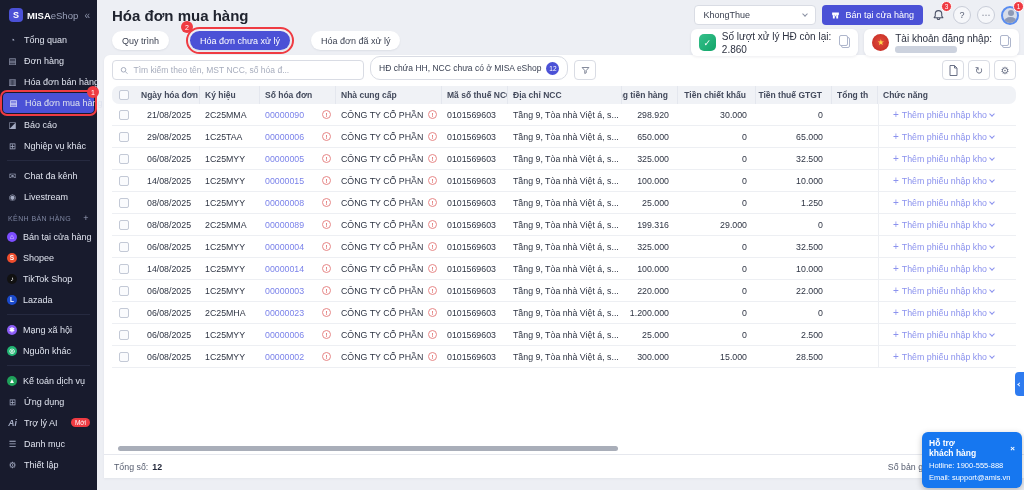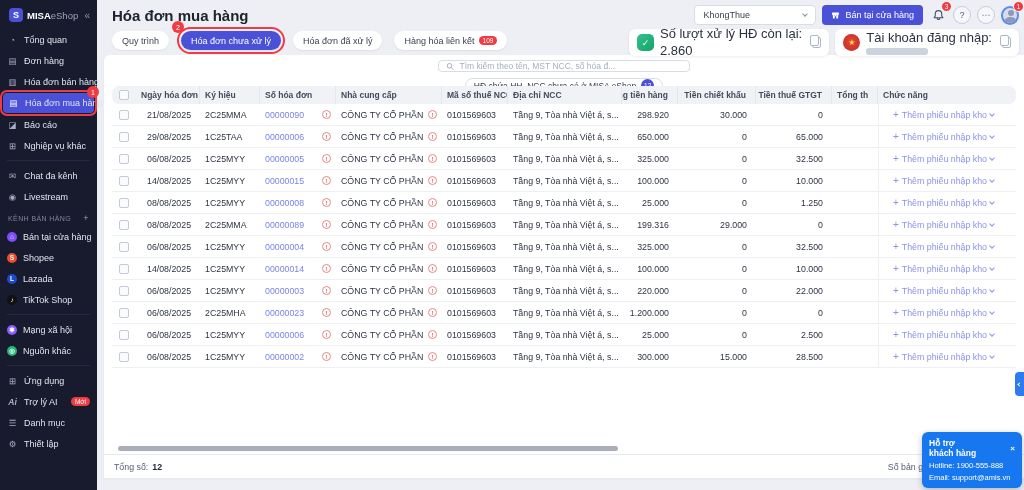--- a/index.html
+++ b/index.html
@@ -73,44 +73,44 @@
 
   
   .info-cards{ position:absolute; top:29px; right:5px; display:flex; gap:6px; z-index:15; }
   .card{ background:#fff; border-radius:6px; box-shadow:0 1px 3px rgba(20,30,60,.08);
     display:flex; align-items:center; gap:6px; padding:4px 8px; height:27px; }
   .card-ico{ width:17px; height:17px; border-radius:50%; display:flex; align-items:center;
     justify-content:center; color:#fff; font-size:9px; flex:0 0 17px; }
   .card-ico.green{ background:linear-gradient(135deg,#35c08b,#12a569); border-radius:5px; }
   .card-ico.red{ background:radial-gradient(circle at 50% 45%, #e04a39, #c22722); }
   .card-ico.red span{ color:#ffd84d; font-size:8px; }
-  .card-text{ font-size:13px; color:#2c3140; line-height:1.3; white-space:nowrap; }
+  .card-text{ font-size:10px; color:#2c3140; line-height:1.3; white-space:nowrap; }
   .redacted{ width:62px; height:7px; background:#ccd2de; border-radius:3px; margin-top:1px; }
   .copy-ico{ position:relative; width:9px; height:11px; border:1px solid #aeb6cc;
     border-radius:2px; background:#fff; margin-left:4px; cursor:pointer; flex:0 0 9px; }
   .copy-ico::before{ content:""; position:absolute; left:-3px; top:-3px; width:7px;
     height:9px; border:1px solid #aeb6cc; border-radius:2px; background:#fff; }
 
   
   .tabs{ position:absolute; left:112px; top:31px; display:flex; align-items:center;
-    gap:12px; z-index:10; }
+    gap:21px; z-index:10; }
   .tab{ position:relative; height:19px; padding:0 10px; border-radius:10px; background:#fff;
     box-shadow:0 1px 2px rgba(20,30,60,.07); font-size:9px; color:#3c4252; display:flex;
     align-items:center; gap:4px; cursor:pointer; white-space:nowrap; }
   .tab.active{ background:var(--primary); color:#fff; outline:2px solid var(--red);
     outline-offset:2px; }
   .tab.active .ann-badge{ top:-10px; left:-9px; }
   .tab-count{ background:var(--red); color:#fff; font-size:6.5px; padding:1px 4px;
     border-radius:7px; }
 
   
   .panel{ position:absolute; left:104px; top:55px; right:0; bottom:12px; background:#fff;
     border-radius:6px 0 0 0; box-shadow:0 1px 3px rgba(20,30,60,.05); }
   .toolbar{ position:absolute; top:5px; left:8px; right:8px; height:20px; display:flex;
-    align-items:center; gap:6px;flex-direction:column; }
+    align-items:flex-end; gap:6px; }
   .search-box{ width:252px; height:20px; border:1px solid var(--border); border-radius:4px;
     display:flex; align-items:center; gap:5px; padding:0 7px; background:#fff; }
   .search-box input{ border:none; outline:none; font-size:8.5px; width:100%;
     font-family:inherit; color:#3a4050; background:transparent; }
   .search-box input::placeholder{ color:#a7adbd; }
   .chip{ height:24px; border:1px solid var(--border); border-radius:10px; display:flex;
     align-items:center; gap:5px; padding:0 8px; font-size:8.5px; color:#394052;
     background:#fff; cursor:pointer; white-space:nowrap; }
   .chip-badge{ background:var(--primary); color:#fff; font-size:6.5px; width:13px;
     height:13px; border-radius:50%; display:flex; align-items:center; justify-content:center; }
@@ -232,37 +232,41 @@
   </div>
   <div class="nav-item">
     <span class="chan store">⌂</span>
     <span>Bán tại cửa hàng</span>
   </div>
   <div class="nav-item">
     <span class="chan shopee">S</span>
     <span>Shopee</span>
   </div>
   <div class="nav-item">
+    <span class="chan tiktok">♪</span>
+    <span>TikTok Shop</span>
+  </div>
+  <div class="nav-item">
     <span class="chan lazada">L</span>
     <span>Lazada</span>
   </div>
-  <div class="nav-item">
-    <span class="chan tiktok">♪</span>
-    <span>TikTok Shop</span>
-  </div>
   <div class="nav-divider"></div>
   <div class="nav-item">
     <span class="chan social">✱</span>
     <span>Mạng xã hội</span>
   </div>
   <div class="nav-item">
     <span class="chan other">◎</span>
     <span>Nguồn khác</span>
   </div>
   <div class="nav-divider"></div>
+  <div class="nav-item">
+    <span class="chan acct">▲</span>
+    <span>Kế toán dịch vụ</span>
+  </div>
   <div class="nav-item">
     <span class="nico">⊞</span>
     <span>Ứng dụng</span>
   </div>
   <div class="nav-item">
     <span class="nico ai-ico">Ai</span>
     <span>Trợ lý AI</span>
     <span class="moi-badge">Mới</span>
   </div>
   <div class="nav-item">
@@ -335,24 +339,20 @@
 <div class="tabs">
   <div class="tab">
     <span>Quy trình</span>
   </div>
   <div class="tab active">
     <span>Hóa đơn chưa xử lý</span>
     <span class="ann-badge">2</span>
   </div>
   <div class="tab">
     <span>Hóa đơn đã xử lý</span>
-  </div>
-  <div class="tab">
-    <span>Hàng hóa liên kết</span>
-    <span class="tab-count">109</span>
   </div>
 </div>
 
 <div class="panel">
 
   <div class="toolbar">
     <div class="search-box">
       <svg width="9" height="9" viewBox="0 0 24 24">
           <circle cx="10" cy="10" r="6.5" fill="none" stroke="#98a0b3" stroke-width="2.4"></circle>
           <line x1="15" y1="15" x2="21" y2="21" stroke="#98a0b3" stroke-width="2.4"></line>

